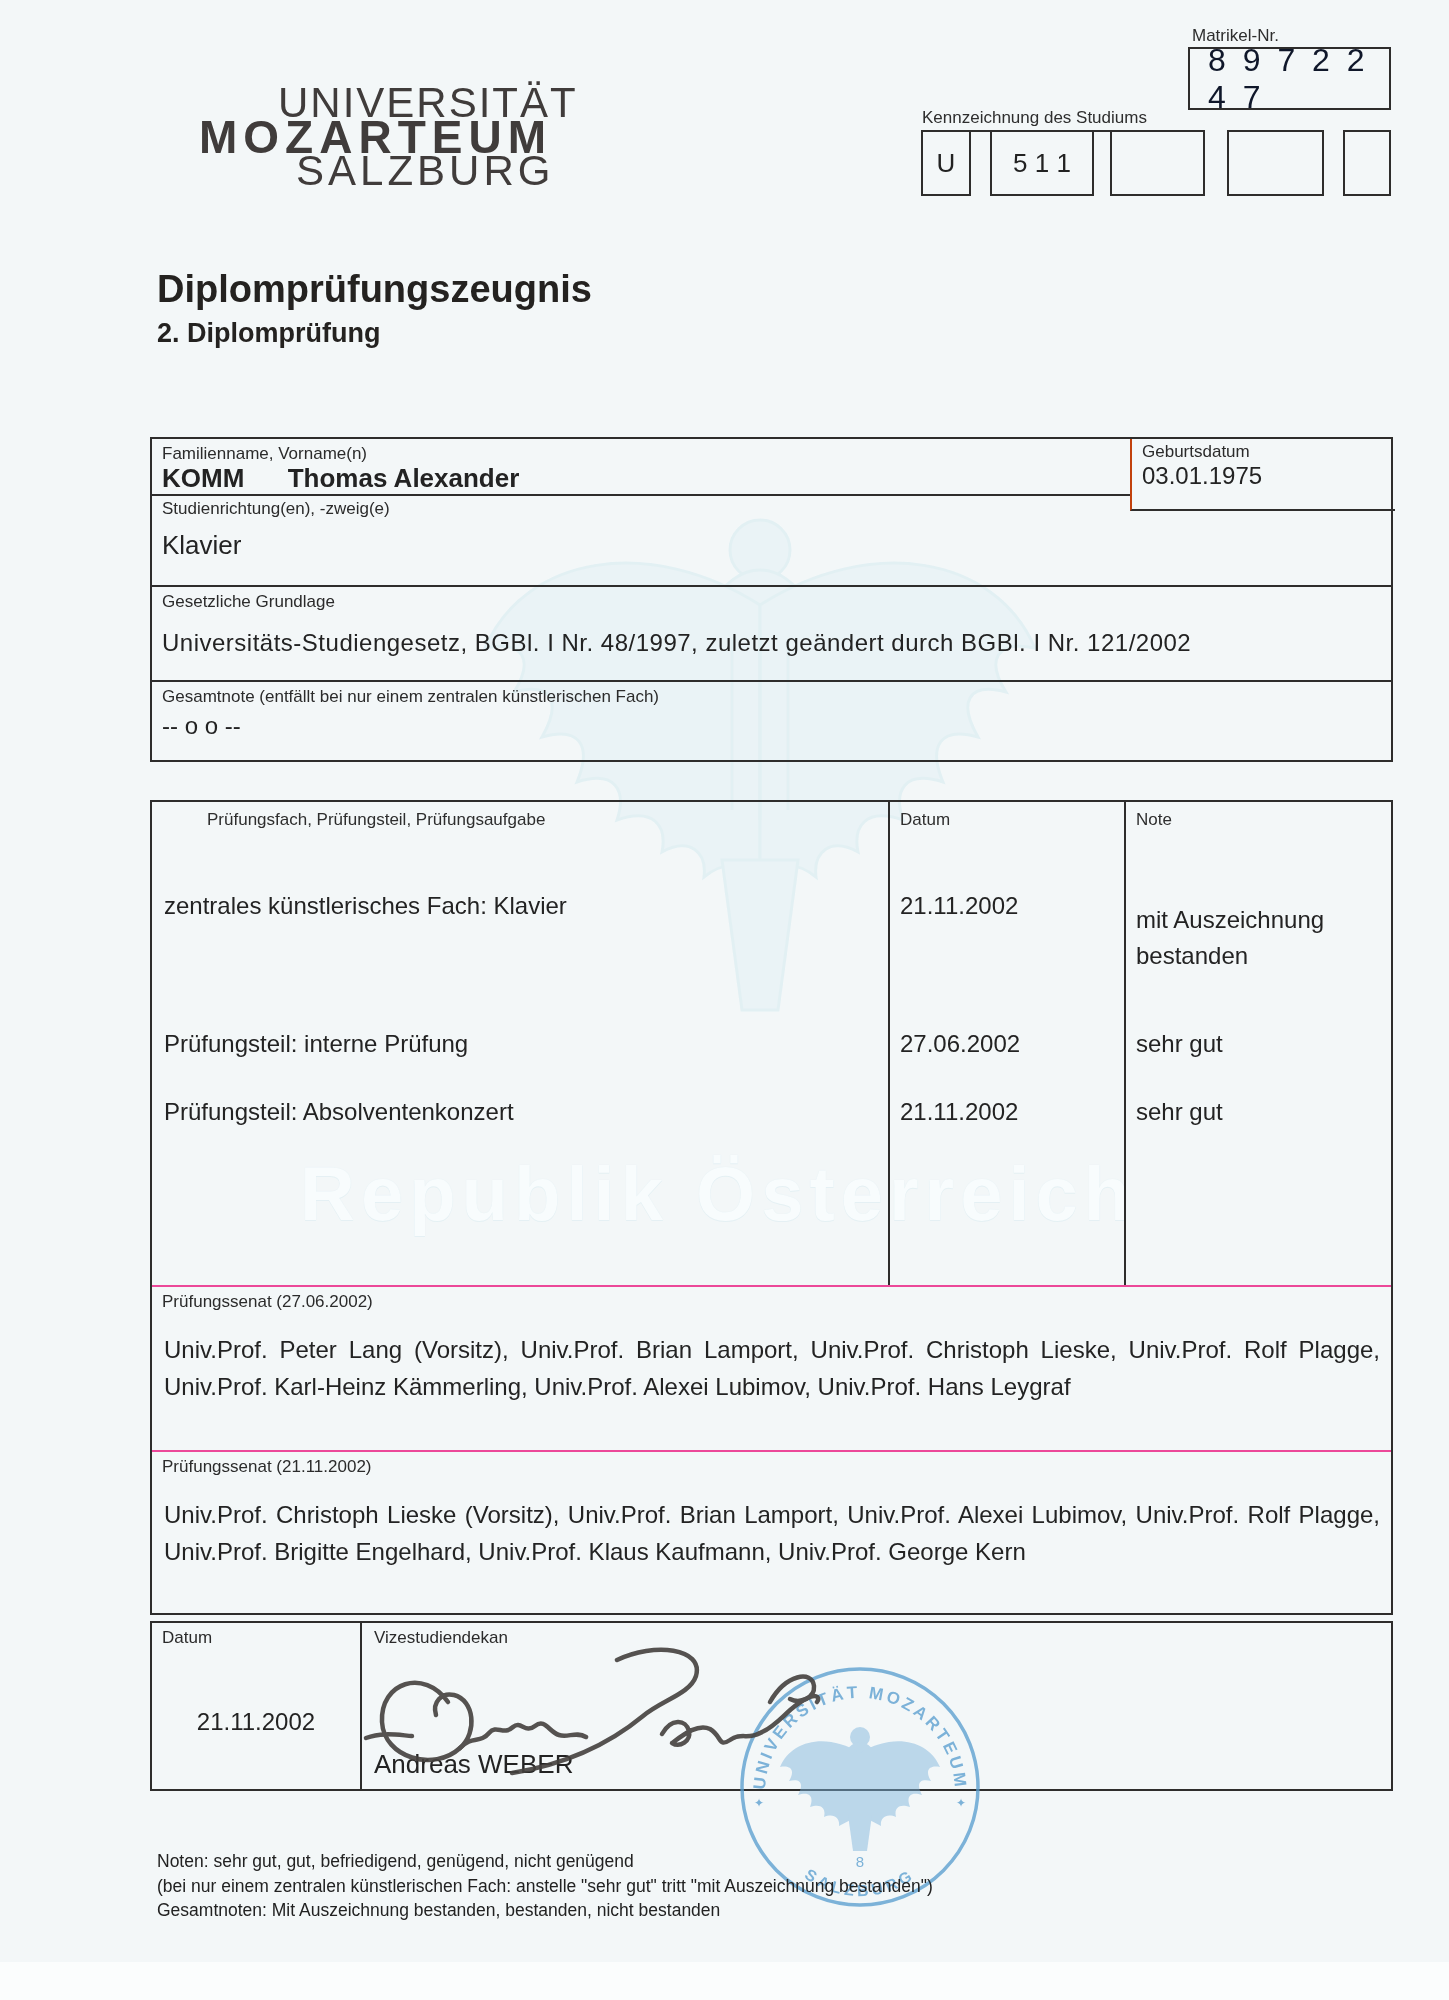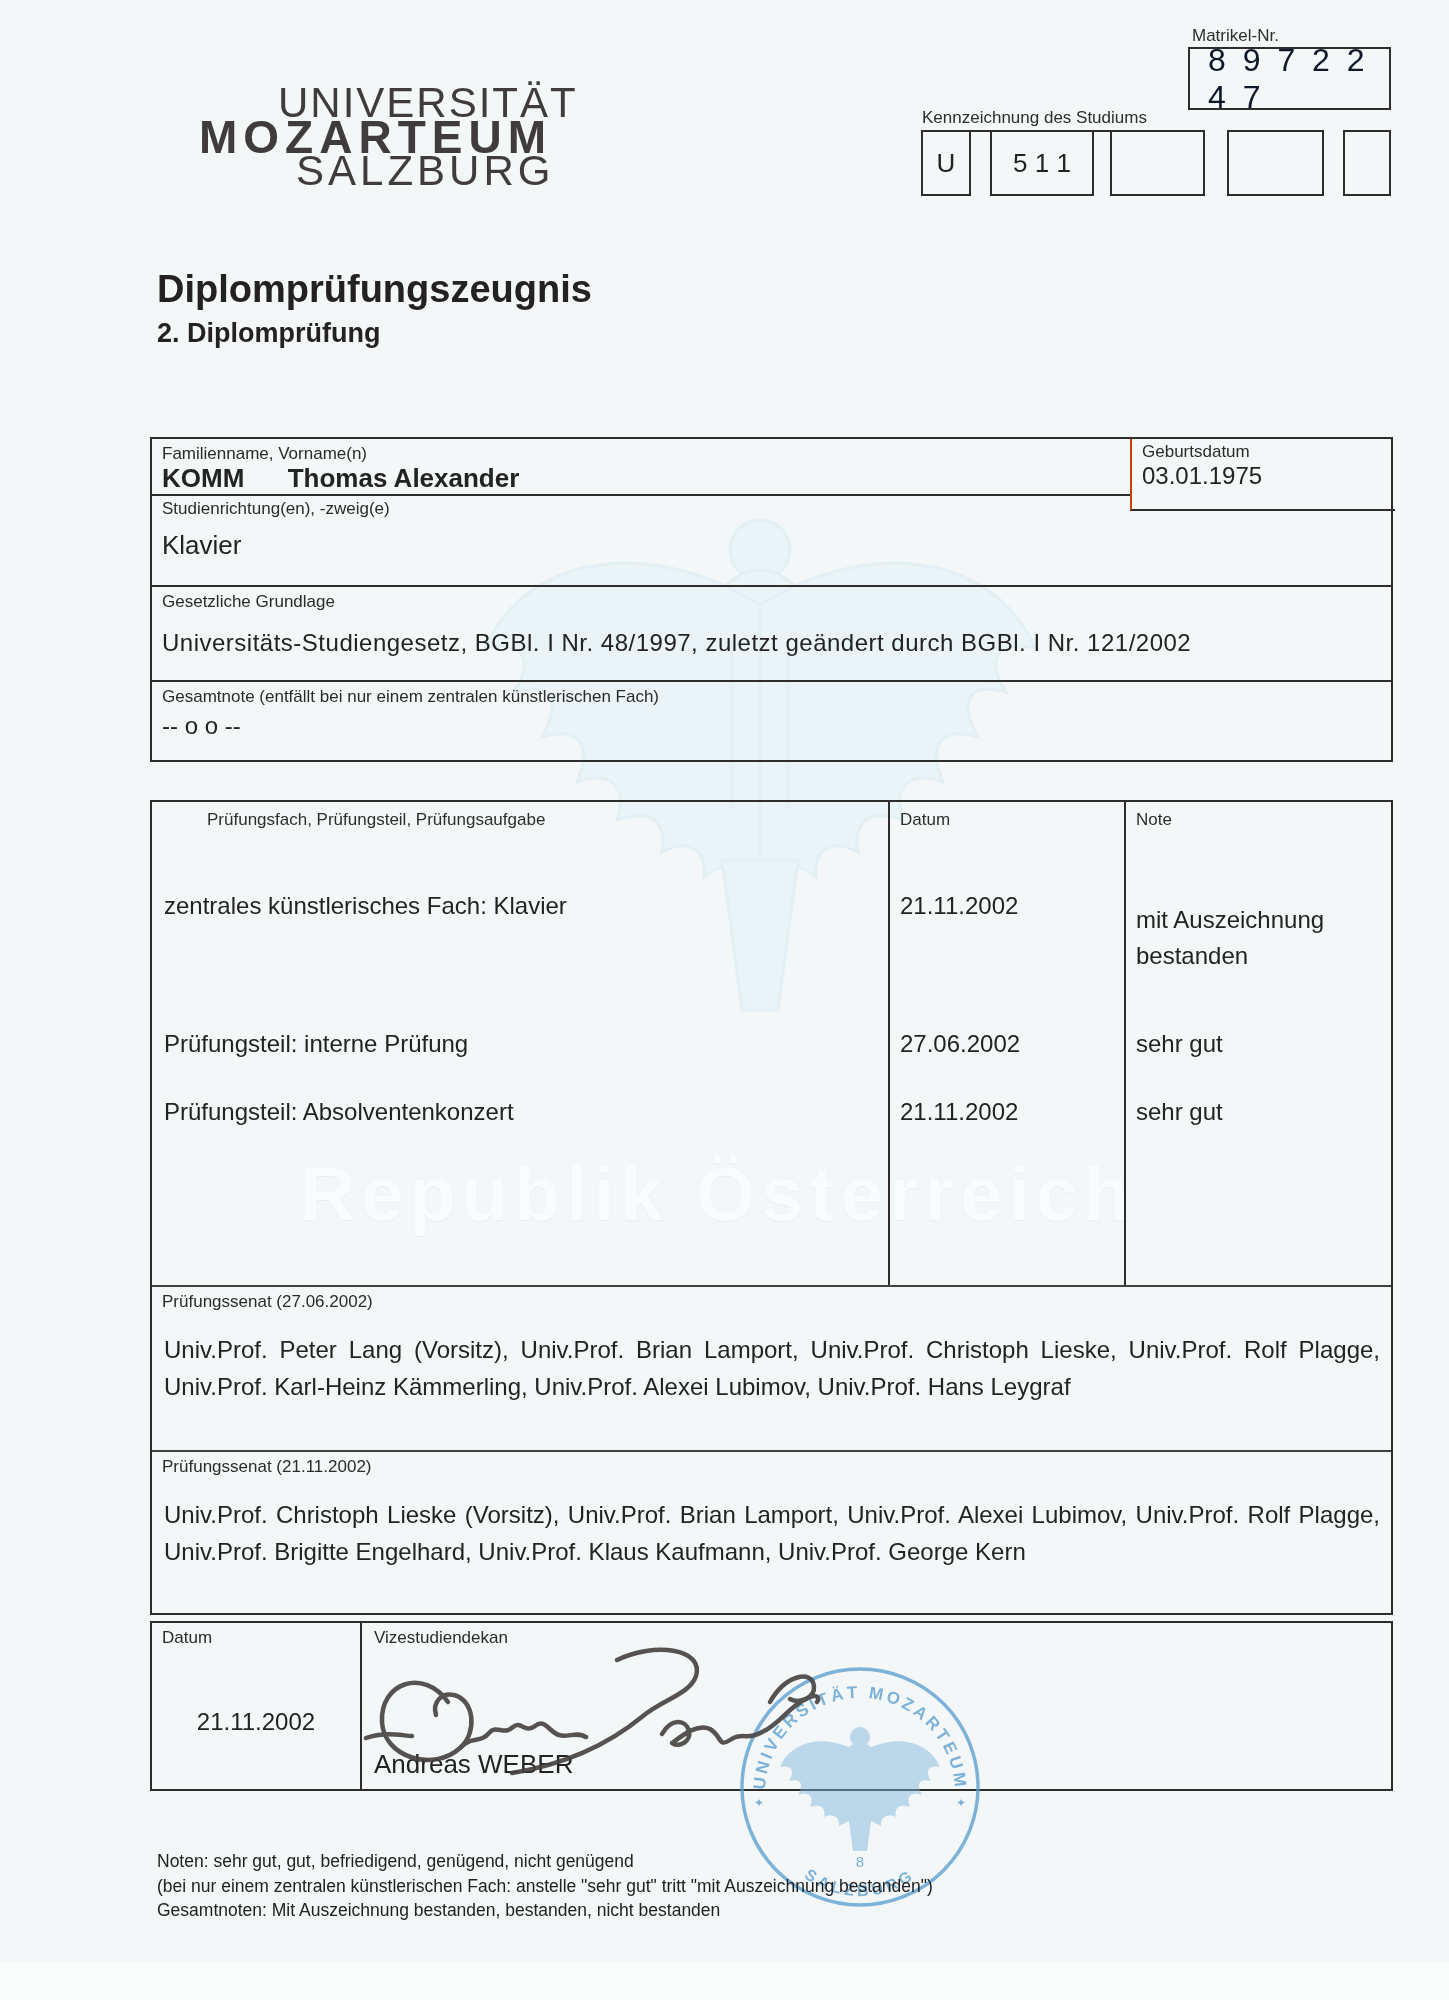--- a/index.html
+++ b/index.html
@@ -25,21 +25,21 @@
   .kenn-box{position:absolute;top:130px;height:66px;display:flex;align-items:center;justify-content:center;font-size:26px;color:#222;}
   
   .doc-title{left:157px;top:270px;font-size:38px;font-weight:700;color:#242220;line-height:1;}
   .doc-subtitle{left:157px;top:320px;font-size:27px;font-weight:700;color:#242220;line-height:1;}
   
   .cell-label{position:absolute;left:10px;top:5px;font-size:17px;}
   .big-val{font-size:26px;color:#232323;white-space:pre;}
   .med-val{font-size:24px;color:#232323;white-space:pre-wrap;}
   
   .colline{position:absolute;top:0;height:483px;width:0;border-left:2px solid #2e2d2c;}
-  .senat{position:absolute;left:0;width:1239px;border-top:2px solid #404040;box-sizing:border-box;}
+  .senat{position:absolute;left:0;width:1239px;border-top:2px solid #ec4899;box-sizing:border-box;}
   .senat-body{position:absolute;left:12px;top:44px;width:1216px;font-size:24px;line-height:37px;text-align:justify;color:#232323;}
   
   .footer{left:157px;top:1849px;font-size:17.5px;line-height:24.5px;color:#222;}
   .footer b{font-weight:400;}
   
   .wm-text{
     left:300px;top:1150px;font-size:76px;font-weight:700;letter-spacing:6px;white-space:nowrap;
     color:#f8fcfd;text-shadow:0 0 1px #ddecf1, 0 1px 0 #e6f1f4;
   }
   .sig-svg{left:362px;top:1640px;}

